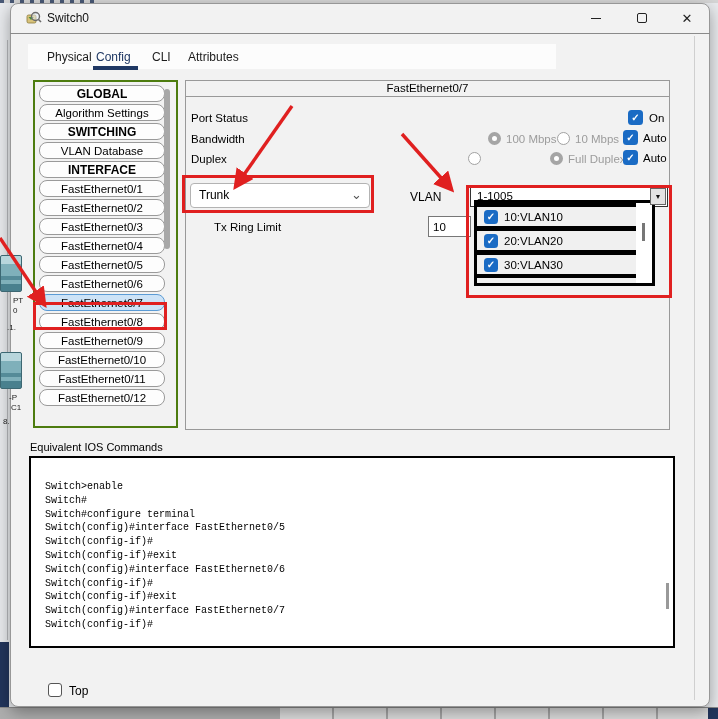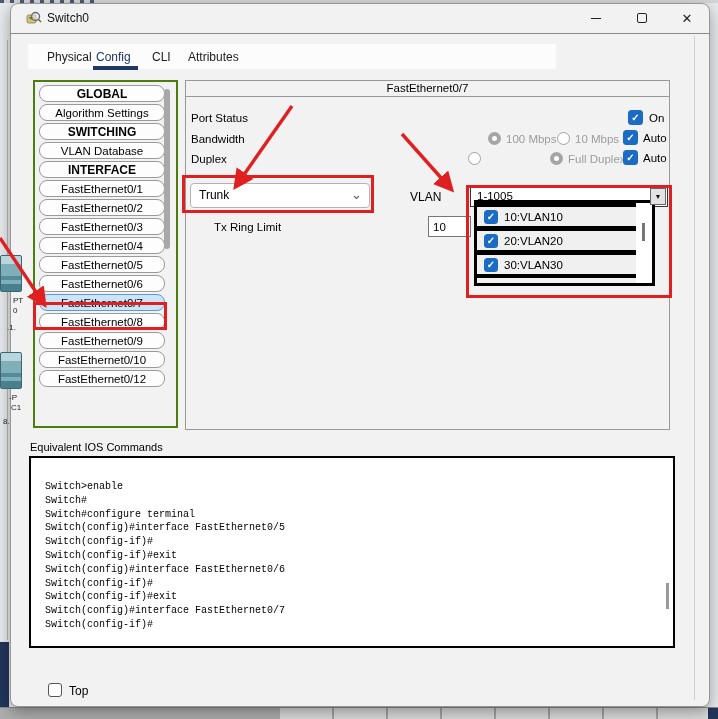--- a/index.html
+++ b/index.html
@@ -158,20 +158,21 @@
     <button class="sbtn">FastEthernet0/1</button>
     <button class="sbtn">FastEthernet0/2</button>
     <button class="sbtn">FastEthernet0/3</button>
     <button class="sbtn">FastEthernet0/4</button>
     <button class="sbtn">FastEthernet0/5</button>
     <button class="sbtn">FastEthernet0/6</button>
     <button class="sbtn selected">FastEthernet0/7</button>
     <button class="sbtn">FastEthernet0/8</button>
     <button class="sbtn">FastEthernet0/9</button>
     <button class="sbtn">FastEthernet0/10</button>
+    <button class="sbtn">FastEthernet0/11</button>
     <button class="sbtn">FastEthernet0/12</button>
   </div>
   <div class="abs side-scroll"></div>
 
   <div class="abs panel"></div>
   <div class="abs panel-header">FastEthernet0/7</div>
 
   <div class="abs flabel" style="left:191px;top:112px;">Port Status</div>
   <div class="abs cb" style="left:628px;top:110px;">✓</div>
   <div class="abs flabel" style="left:649px;top:112px;">On</div>

